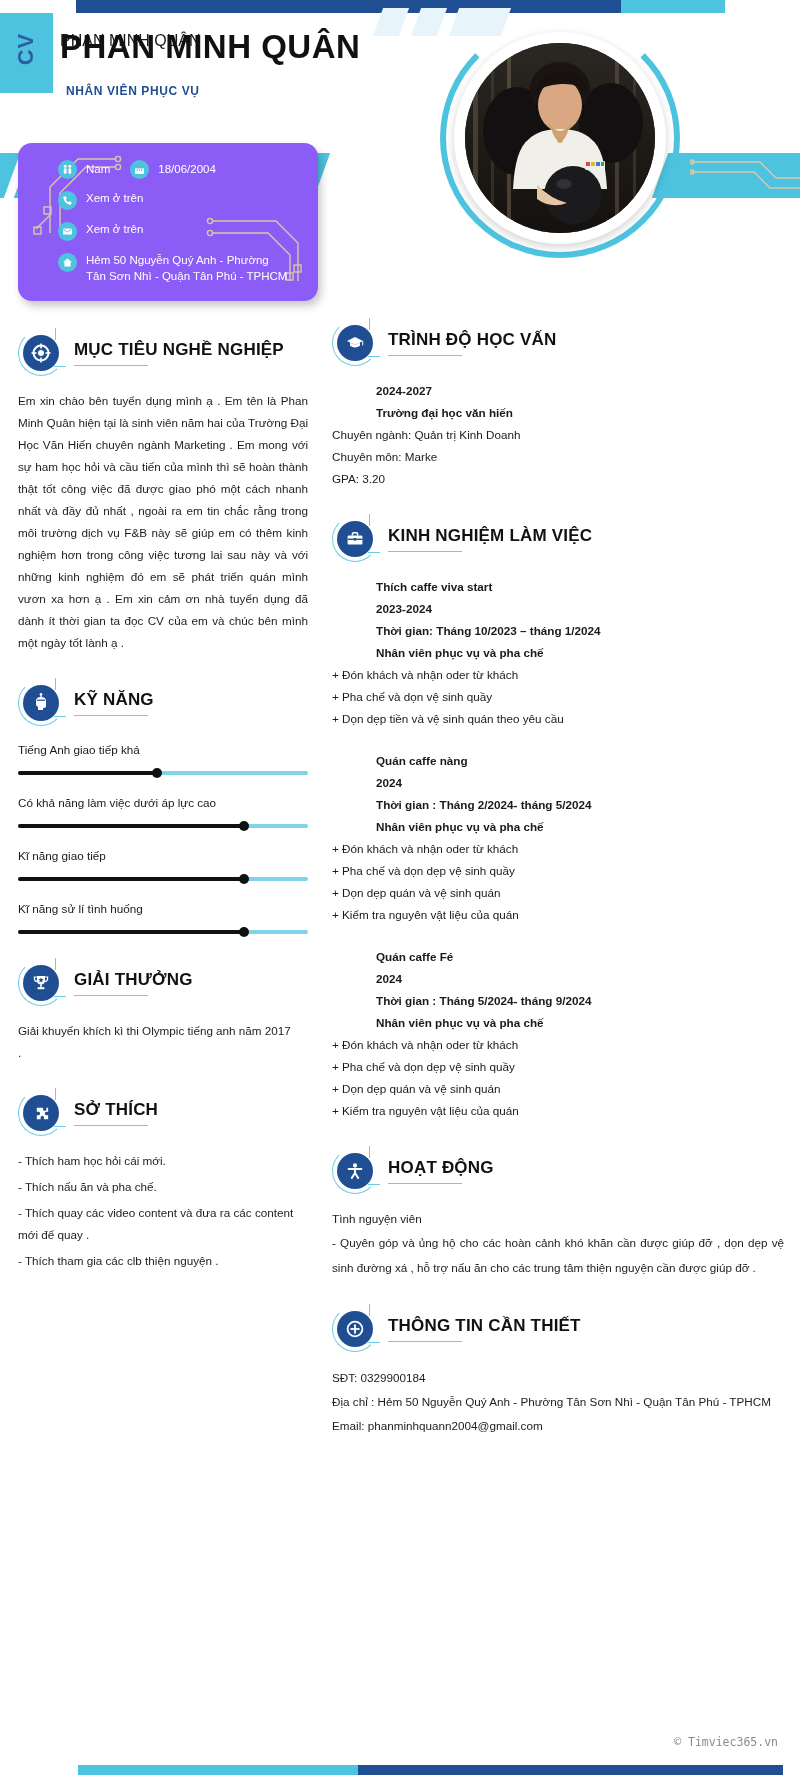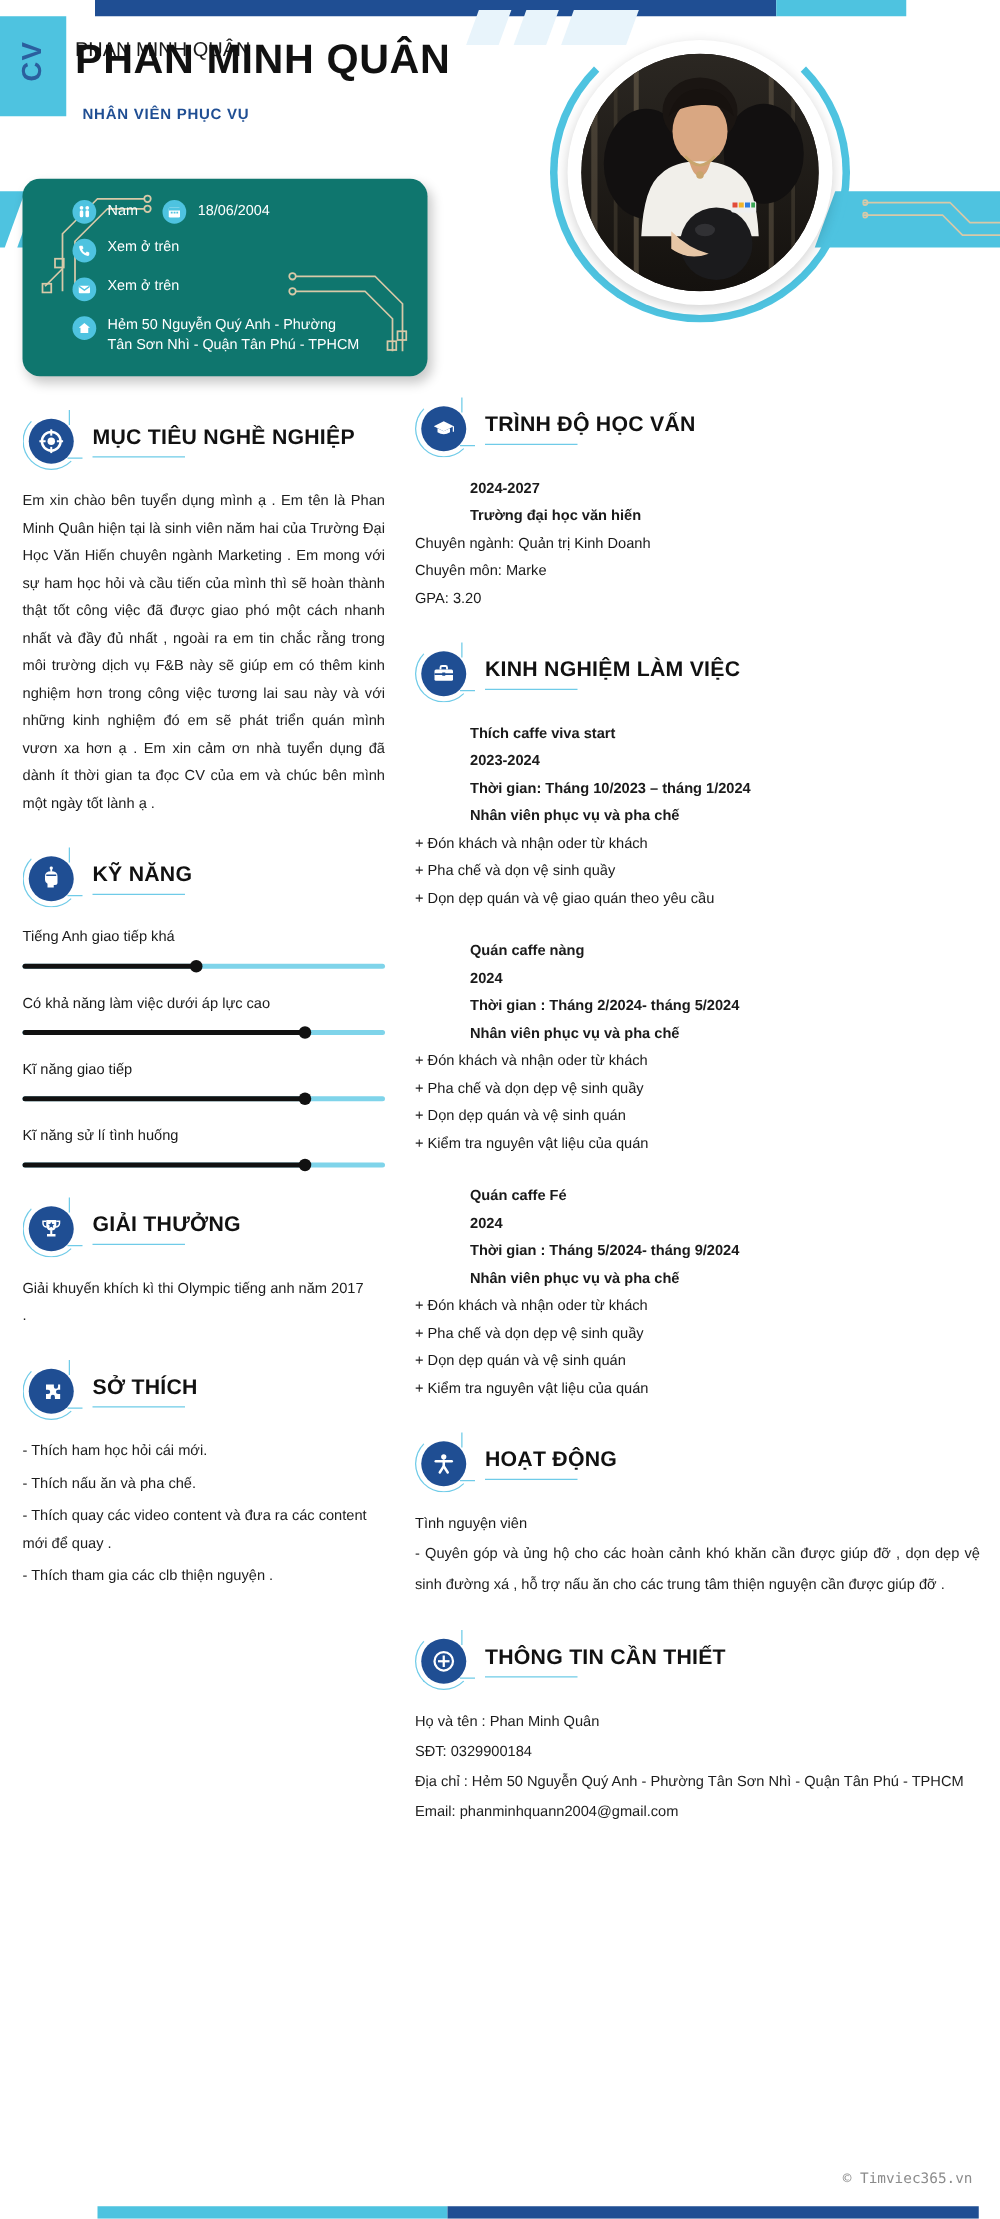--- a/index.html
+++ b/index.html
@@ -25,22 +25,22 @@
   
   .pale-slashes { left:378px; top:8px; height:28px; width:160px; }
   .pale-slashes .slash { background:#e8f4fb; }
 
   
   .cyan-band { position:absolute; left:0; top:153px; width:800px; height:45px; }
   .cyan-band .strip { position:absolute; top:0; height:45px; background:#4ec3e0; transform:skewX(-20deg); }
 
   
   .contact-card {
-    position:absolute; left:18px; top:143px; width:324px; height:158px;
-    background:#0f766e; border-radius:14px;
+    position:absolute; left:18px; top:143px; width:300px; height:158px;
+    background:#8b5cf6; border-radius:14px;
     box-shadow:3px 5px 9px rgba(0,0,0,.22);
     overflow:hidden;
   }
   .circuit { position:absolute; stroke:#d8c9a8; fill:none; stroke-width:1.4; }
   .contact-rows { position:absolute; left:40px; top:16px; right:12px; }
   .crow { display:flex; align-items:flex-start; margin-bottom:11px; }
   .cicon {
     width:19px; height:19px; border-radius:50%;
     background:#4ec3e0; color:#fff; flex:0 0 19px;
     display:flex; align-items:center; justify-content:center;
@@ -445,21 +445,21 @@
       </div>
     </div>
     <div id="experience-list">
         <div class="entry">
           <div class="r-bold">Thích caffe viva start</div>
           <div class="r-bold">2023-2024</div>
           <div class="r-bold">Thời gian: Tháng 10/2023 – tháng 1/2024</div>
           <div class="r-bold">Nhân viên phục vụ và pha chế</div>
           <div class="r-norm">+ Đón khách và nhận oder từ khách</div>
           <div class="r-norm">+ Pha chế và dọn vệ sinh quầy</div>
-          <div class="r-norm">+ Dọn dẹp quán và vệ giao quán theo yêu cầu</div>
+          <div class="r-norm">+ Dọn dẹp tiền và vệ sinh quán theo yêu cầu</div>
         </div>
         <div class="entry">
           <div class="r-bold">Quán caffe nàng</div>
           <div class="r-bold">2024</div>
           <div class="r-bold">Thời gian : Tháng 2/2024- tháng 5/2024</div>
           <div class="r-bold">Nhân viên phục vụ và pha chế</div>
           <div class="r-norm">+ Đón khách và nhận oder từ khách</div>
           <div class="r-norm">+ Pha chế và dọn dẹp vệ sinh quầy</div>
           <div class="r-norm">+ Dọn dẹp quán và vệ sinh quán</div>
           <div class="r-norm">+ Kiểm tra nguyên vật liệu của quán</div>
@@ -514,21 +514,20 @@
               <rect x="5.4" y="9.1" width="9.2" height="1.8" fill="#fff"></rect>
             </svg>
         </div>
       </div>
       <div class="sec-title-wrap">
         <div class="sec-title">THÔNG TIN CẦN THIẾT</div>
         <div class="sec-rule"></div>
       </div>
     </div>
     <div id="necessary-info-list">
-        <div class="body-text" style="line-height: 24px;">Họ và tên : Phan Minh Quân</div>
         <div class="body-text" style="line-height: 24px;">SĐT: 0329900184</div>
         <div class="body-text" style="line-height: 24px;">Địa chỉ : Hẻm 50 Nguyễn Quý Anh - Phường Tân Sơn Nhì - Quận Tân Phú - TPHCM</div>
         <div class="body-text" style="line-height: 24px;">Email: phanminhquann2004@gmail.com</div>
       </div>
   </div>
 
 </div>
 
 <div class="footer-credit">© Timviec365.vn</div>
 <div class="footbar-cyan"></div>

